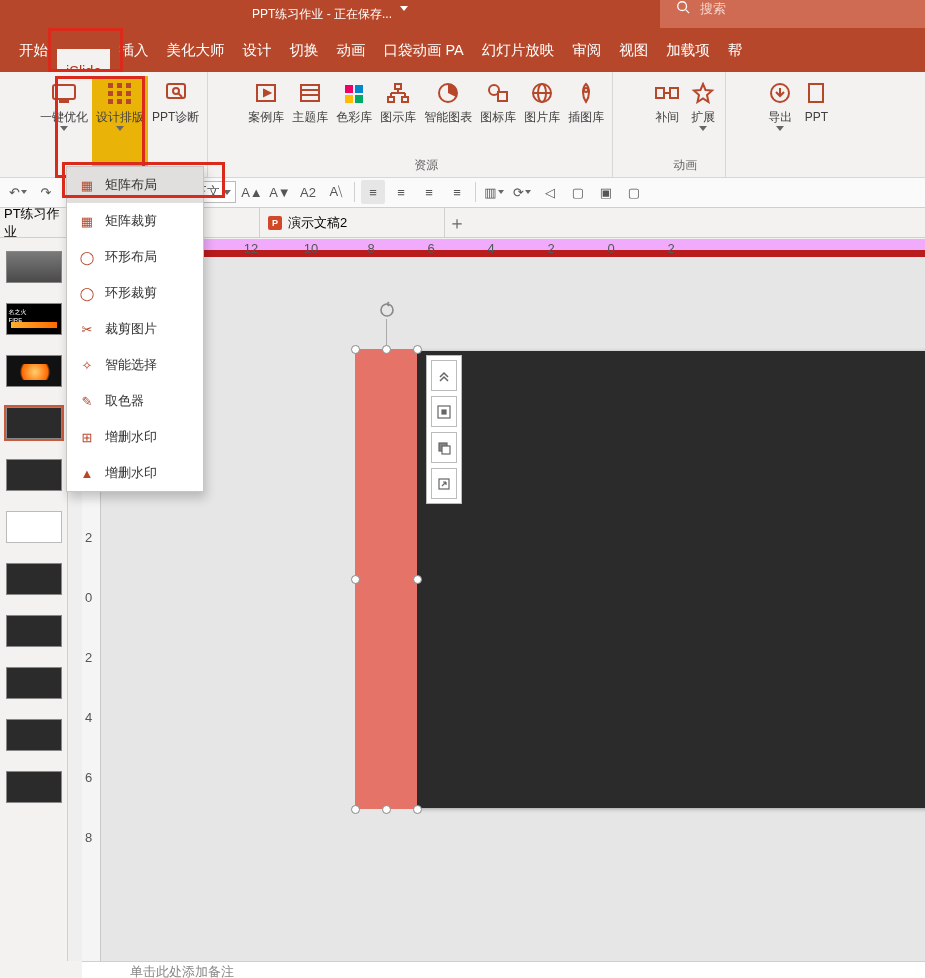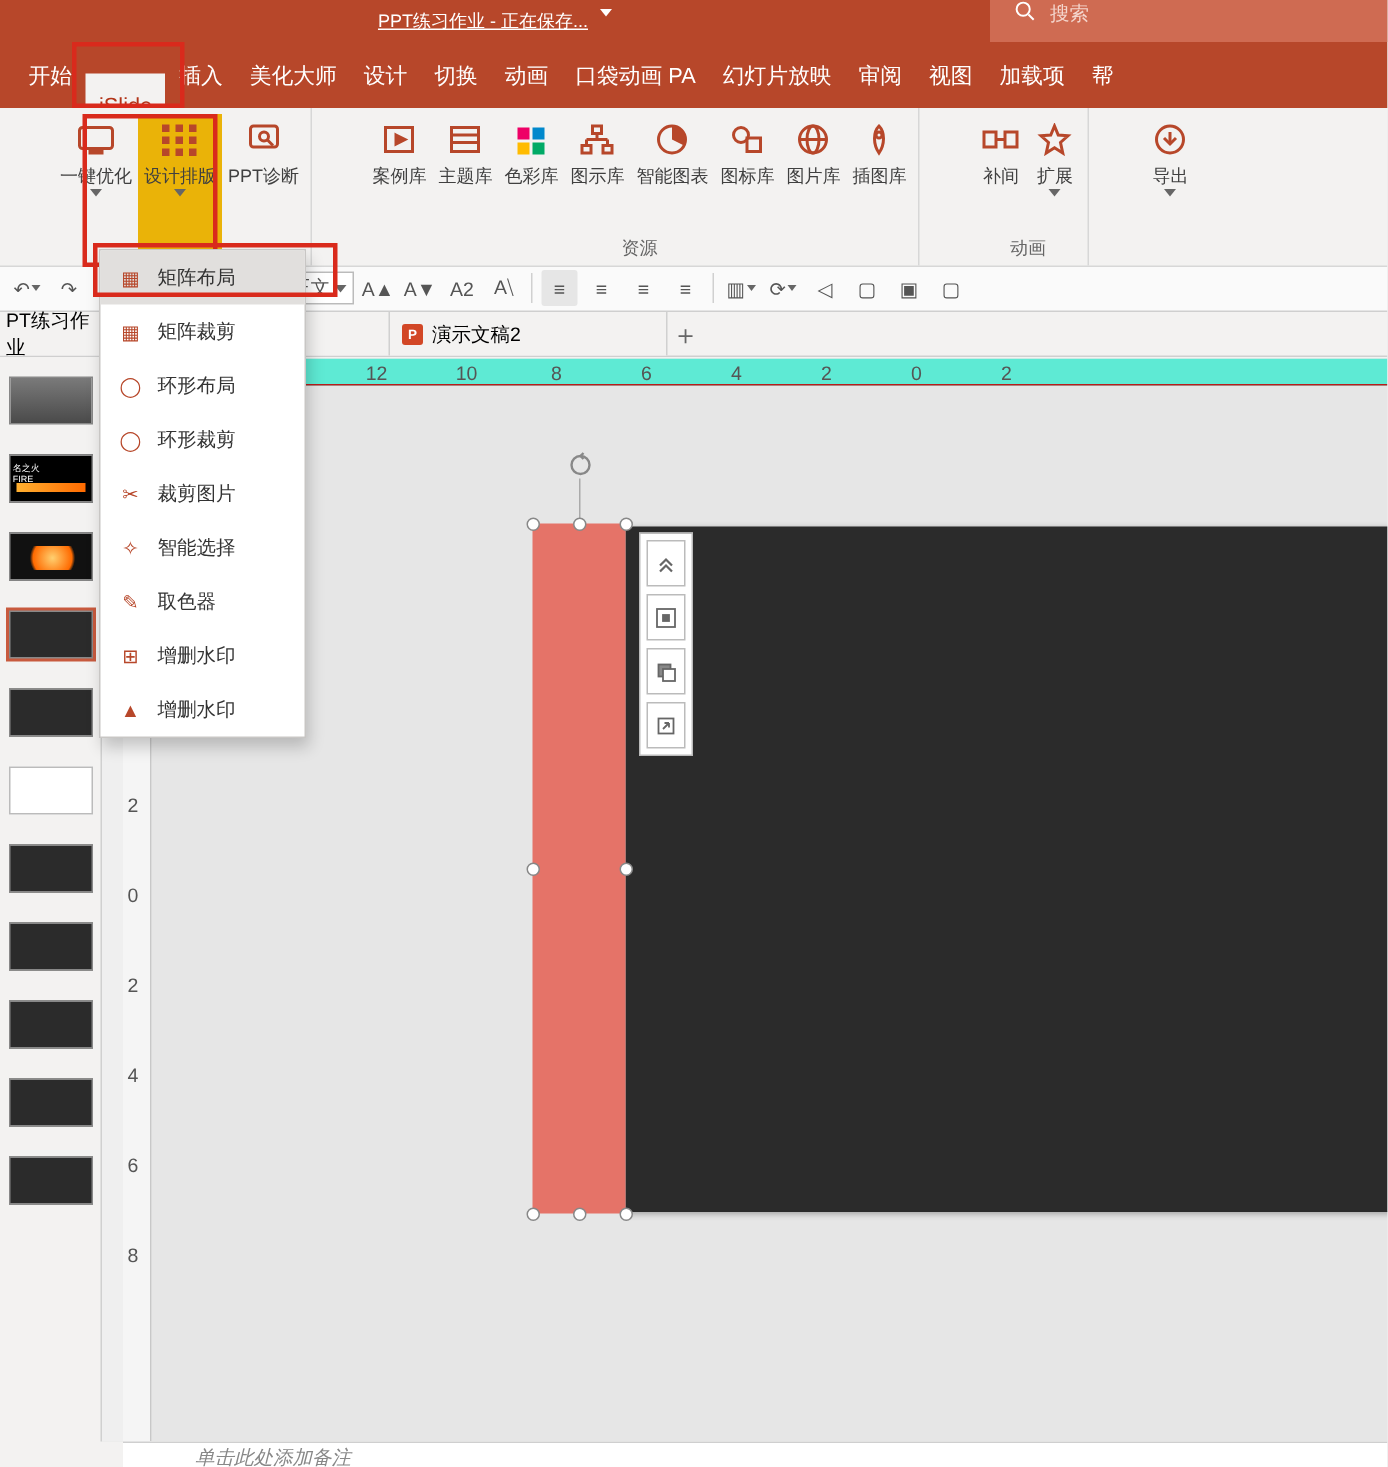--- a/index.html
+++ b/index.html
@@ -1,20 +1,20 @@
 <!DOCTYPE html>
 <html><head>
 <meta charset="utf-8">
 <style>
   * { margin:0; padding:0; box-sizing:border-box; font-family:"Microsoft YaHei",sans-serif; font-size:13px; user-select:none; }
   body { width:925px; height:978px; background:#f3f2f1; overflow:hidden; position:relative; }
 
   
   .titlebar { height:28px; background:#b7472a; display:flex; align-items:center; color:#fff; }
-  .title-center { flex:0 0 660px; display:flex; justify-content:center; gap:8px;text-decoration:underline; }
+  .title-center { flex:0 0 660px; display:flex; justify-content:center; gap:8px; }
   .title-text { font-size:12px; color:#fff; }
   .title-drop { width:0;height:0;border-left:4px solid transparent;border-right:4px solid transparent;border-top:5px solid #fff; }
   .search-area { flex:1; background:#cf6b52; height:100%; display:flex; align-items:flex-start; padding-left:16px; gap:10px; color:#fff; }
   .search-icon svg { display:block; }
   .search-ph { color:#f4d6cd; font-size:13px; }
 
   
   .menubar { height:44px; background:#b7472a; display:flex; align-items:center; color:#fff; padding-left:16px; position:relative; }
   .tab { padding:0 9px; height:44px; display:flex; align-items:center; font-size:14.5px; color:#fff; cursor:pointer; white-space:nowrap; }
   .tab.cut { padding-left:3px;}
@@ -63,21 +63,21 @@
   .thumb.img1 { background:linear-gradient(#7a7a7a,#4a4a4a);}
   .thumb.img2 { background:#000;}
   .thumb.img2::after{content:"";position:absolute;left:4px;top:18px;right:4px;height:6px;background:linear-gradient(90deg,#ffb030,#ff6a00);}
   .thumb.img3 { background:#111;}
   .thumb.img3::after{content:"";position:absolute;left:8px;top:8px;width:40px;height:16px;background:radial-gradient(circle,#ffd070,#ff6a00 60%,#111 70%);}
   .thumb.sel { outline:2px solid #c85a3e; outline-offset:0;}
   .thumb.blank { background:#fff; border:1px solid #bbb;}
   .thumbs .i2txt{position:absolute;left:2px;top:4px;color:#fff;font-size:6px;}
 
   .canvaswrap { flex:1; background:#e6e6e6; position:relative; overflow:hidden;}
-  .ruler-h { position:absolute; left:33px; right:0; top:0; height:18px; background:#5eead4; border-bottom:1px solid #b91c1c; font-size:10px; color:#555;}
+  .ruler-h { position:absolute; left:33px; right:0; top:0; height:18px; background:#f0abfc; border-bottom:7px solid #b91c1c; font-size:10px; color:#555;}
   .ruler-h .tk{position:absolute;top:2px;transform:translateX(-50%);}
   .ruler-v { position:absolute; left:14px; top:18px; width:19px; bottom:0; background:#f5f5f5; border-right:1px solid #c8c8c8; font-size:10px; color:#555;}
   .ruler-v .tk{position:absolute;left:3px;transform:translateY(-50%);}
   .corner { position:absolute; left:14px; top:0; width:19px; height:18px; background:#f5f5f5; border-right:1px solid #c8c8c8; border-bottom:1px solid #c8c8c8;}
   .scrollgutter{position:absolute;left:0;top:18px;width:14px;bottom:0;background:#efefef;}
 
   .slide { position:absolute; left:349px; top:112px; width:800px; height:457px; background:#2b2b2b; box-shadow:0 1px 4px rgba(0,0,0,.3);}
   .shape { position:absolute; left:287px; top:110px; width:62px; height:460px; background:#e57368; }
   .handle { position:absolute; width:9px; height:9px; background:#fff; border:1px solid #888; border-radius:50%;}
   .sel-n  { left:314px; top:106px;}
@@ -88,21 +88,21 @@
   .sel-ne { left:345px; top:106px;}
   .sel-sw { left:283px; top:566px;}
   .sel-se { left:345px; top:566px;}
   .rot { position:absolute; left:310px; top:62px; width:18px;height:18px; }
   .rot svg{display:block;}
   .rot-line{position:absolute;left:318px;top:80px;width:1px;height:28px;background:#aaa;}
 
   .float { position:absolute; left:358px; top:116px; width:36px; background:#fff; border:1px solid #bbb; padding:4px; display:flex; flex-direction:column; gap:5px;}
   .float .fb { width:26px; height:31px; border:1px solid #bbb; background:#fff; display:flex; align-items:center; justify-content:center; cursor:pointer;}
 
-  .notes { position:absolute; left:82px; right:0; bottom:0; height:17px; background:#fff; border-top:1px solid #cfcfcf; font-size:13px; color:#888; padding:1px 0 0 48px;font-style:italic;}
+  .notes { position:absolute; left:82px; right:0; bottom:0; height:17px; background:#fff; border-top:1px solid #cfcfcf; font-size:13px; color:#888; padding:1px 0 0 48px;}
 
   
   .mini-tri{ width:0;height:0;border-left:3px solid transparent;border-right:3px solid transparent;border-top:4px solid #666; display:inline-block; vertical-align:middle; margin-left:1px;}
 </style>
 </head>
 <body>
 
 <div class="titlebar">
   <div class="title-center">
     <span class="title-text">PPT练习作业  -  正在保存...</span>
@@ -301,20 +301,28 @@
           <span class="ic">
             <svg width="24" height="22" fill="none" stroke="#b7472a" stroke-width="2">
               <circle cx="12" cy="11" r="9"></circle>
               <line x1="12" y1="6" x2="12" y2="14"></line>
               <polyline points="8,10 12,14 16,10"></polyline>
             </svg>
           </span>
           <span class="lbl">导出</span>
           <span class="car"></span>
         </div>
+      <div class="rbtn">
+          <span class="ic">
+            <svg width="20" height="22" fill="none" stroke="#b7472a" stroke-width="2">
+              <rect x="3" y="2" width="14" height="18"></rect>
+            </svg>
+          </span>
+          <span class="lbl">PPT</span>
+        </div>
     </div>
   </div>
 
   <div class="design-hi"></div>
 </div>
 
 <div class="dropdown">
   <div class="ditem hover">
       <span class="di">▦</span>
       <span>矩阵布局</span>

